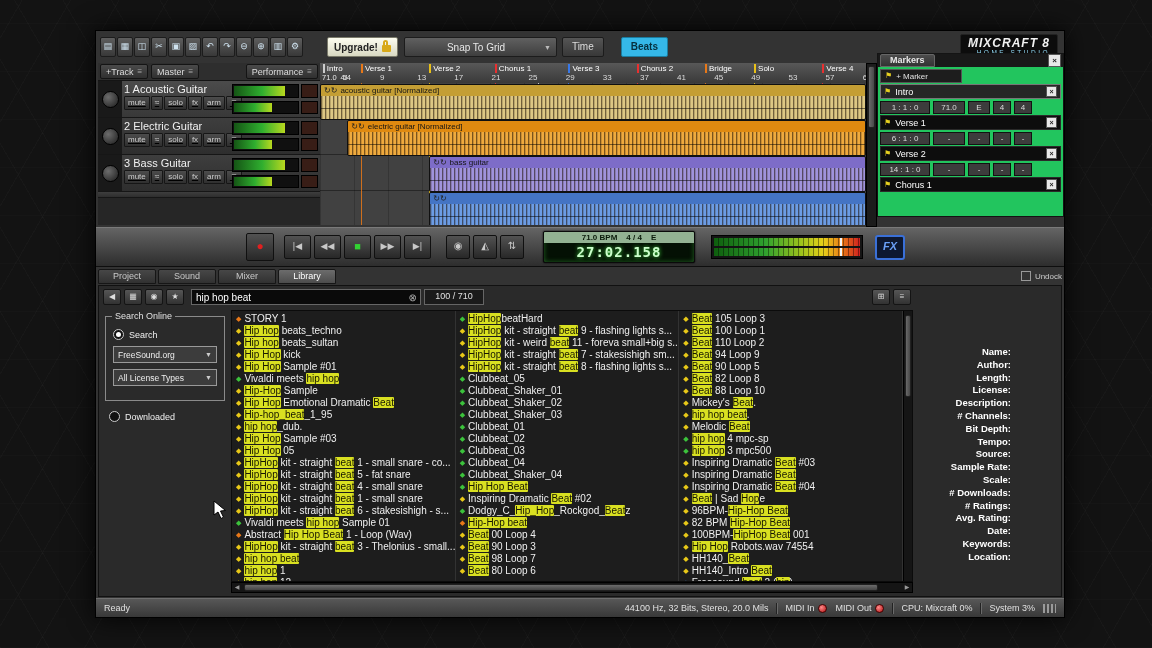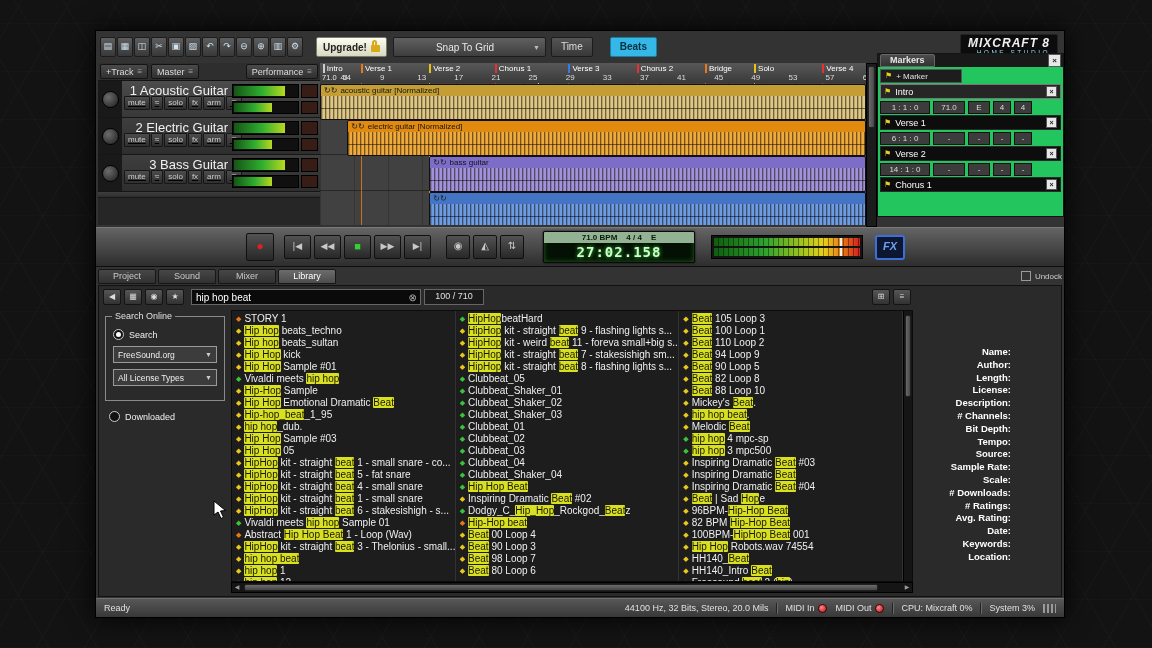--- a/index.html
+++ b/index.html
@@ -10,21 +10,21 @@
       repeating-linear-gradient(-60deg, rgba(255,255,255,0.02) 0 1px, transparent 1px 42px),
       repeating-linear-gradient(0deg, rgba(255,255,255,0.012) 0 1px, transparent 1px 48px),
       #131313;}
   .app{position:absolute;left:95px;top:30px;width:968px;height:586px;background:#333;
     border:1px solid #000;box-shadow:0 0 24px rgba(0,0,0,.9);}
   
   .toolbar{position:absolute;top:3px;left:4px;right:4px;height:26px;display:flex;align-items:center;}
   .tbi{width:14px;height:18px;margin-right:1px;background:linear-gradient(#5e5e5e,#383838);
     border:1px solid #1c1c1c;border-radius:2px;color:#cfe2ef;font-size:9px;line-height:17px;
     text-align:center;cursor:default;}
-  .upgrade{margin-left:12px;height:18px;display:flex;align-items:center;gap:4px;padding:0 6px;
+  .upgrade{margin-left:23px;height:18px;display:flex;align-items:center;gap:4px;padding:0 6px;
     background:linear-gradient(#fdfdf0,#d8d8c2);border:1px solid #7a7a6a;border-radius:2px;
     color:#222;font-size:10px;font-weight:bold;}
   .lock{position:relative;width:9px;height:7px;background:#d8a918;border-radius:1px;margin-top:3px;}
   .lock::before{content:"";position:absolute;top:-5px;left:1px;width:5px;height:5px;
     border:2px solid #d8a918;border-bottom:none;border-radius:4px 4px 0 0;box-sizing:border-box;}
   .dd{height:18px;background:linear-gradient(#606060,#3e3e3e);border:1px solid #1c1c1c;
     border-radius:2px;color:#e8e8e8;font-size:10px;display:flex;align-items:center;
     justify-content:space-between;padding:0 5px;}
   .dd .arr{font-size:7px;color:#bbb;margin-left:6px;}
   .vol{width:188px;margin-left:14px;}
@@ -45,21 +45,21 @@
   .lpb .mg{font-size:8px;color:#aaa;}
   .lpb.perf{margin-left:auto;}
   .trk{height:36px;display:flex;background:linear-gradient(#3e3e3e,#2e2e2e);
     border-bottom:1px solid #161616;overflow:hidden;}
   .trk.sel{background:linear-gradient(#4b4b4b,#383838);}
   .trk.stub{height:5px;}
   .trk-icon{width:24px;background:#191919;display:flex;align-items:center;justify-content:center;}
   .knob{width:15px;height:15px;border-radius:50%;background:radial-gradient(circle at 35% 35%,#6c6c6c,#1c1c1c);
     border:1px solid #000;}
   .trk-main{flex:1;padding:2px 2px 0;min-width:0;}
-  .trk-name{font-size:13px;color:#f0f0f0;height:13px;white-space:nowrap;overflow:hidden;text-align:right;}
+  .trk-name{font-size:11px;color:#f0f0f0;height:13px;white-space:nowrap;overflow:hidden;}
   .trk-btns{display:flex;gap:1px;text-decoration:underline;}
   .tkb{font-size:8px;color:#ccc;background:linear-gradient(#4c4c4c,#2f2f2f);border:1px solid #161616;
     padding:0 3px;height:12px;line-height:11px;border-radius:1px;}
   .trk-sliders{width:86px;padding:3px 2px;display:flex;flex-direction:column;gap:3px;}
   .sl-row{display:flex;gap:2px;flex:1;}
   .sl{flex:1;background:#101010;border:1px solid #000;position:relative;}
   .sl-fill{position:absolute;top:1px;bottom:1px;left:1px;width:78%;
     background:linear-gradient(90deg,#155515,#2fae2f 55%,#b8d81f);}
   .sl-fill.f2{width:58%;}
   .sl-box{width:15px;background:#381d16;border:1px solid #000;}

